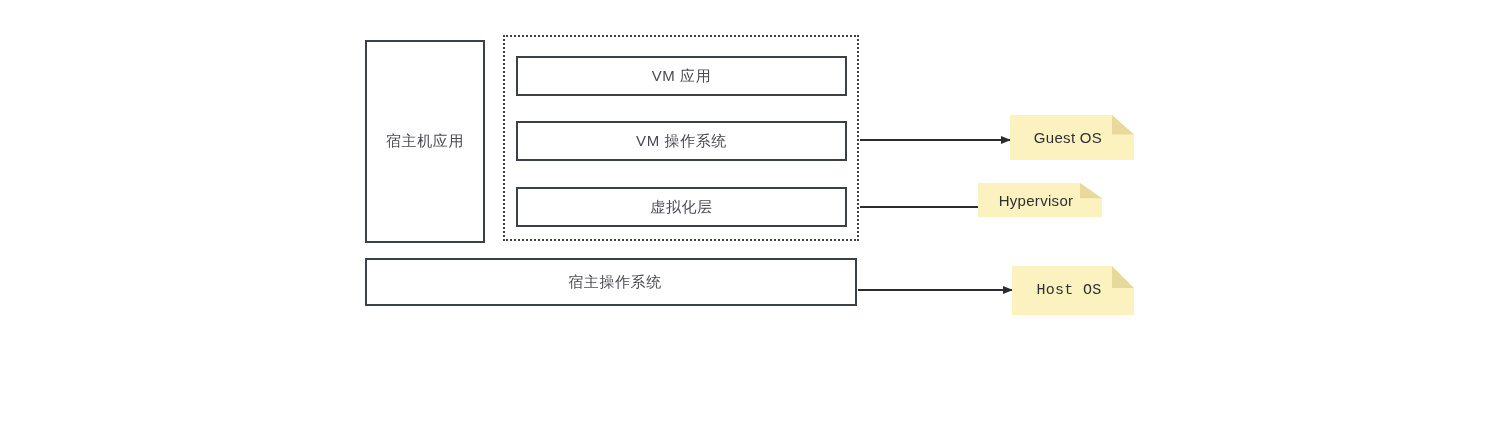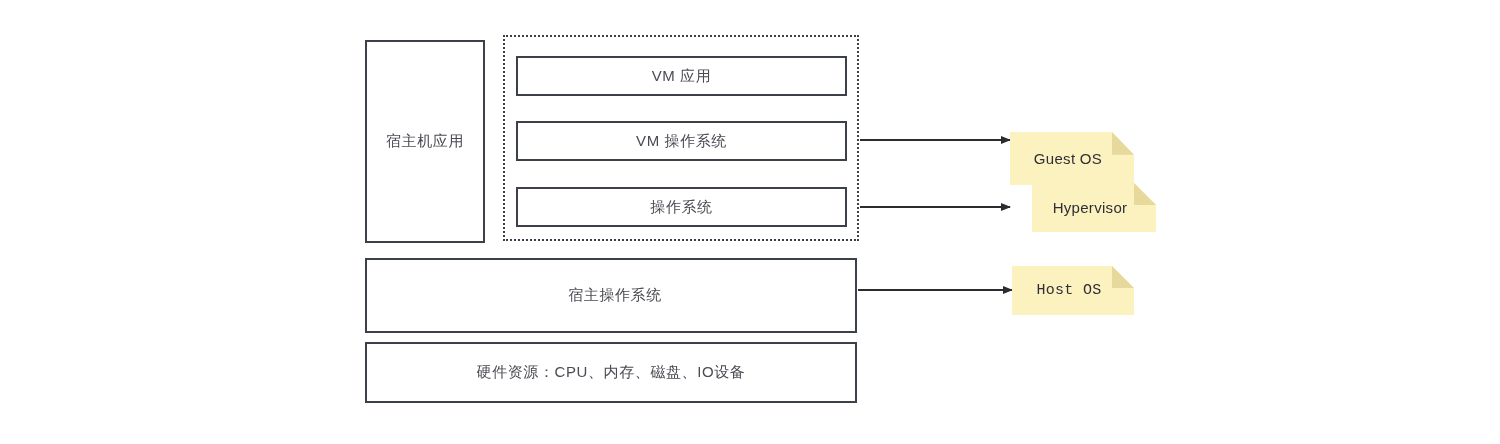--- a/index.html
+++ b/index.html
@@ -85,51 +85,48 @@
 
   <div class="box box-outline" style="left:516px; top:121px; width:331px; height:40px;">
     <span>VM 操作系统</span>
   </div>
 
   <div class="box box-outline" style="left:516px; top:56px; width:331px; height:40px;">
     <span>VM 应用</span>
   </div>
 
   <div class="box box-outline" style="left:516px; top:187px; width:331px; height:40px;">
-    <span>操作系统</span>
+    <span>虚拟化层</span>
   </div>
 
-  <div class="box box-outline" style="left:365px; top:258px; width:492px; height:75px;padding-left:8px;">
+  <div class="box box-outline" style="left:365px; top:258px; width:492px; height:48px;padding-left:8px;">
     <span>宿主操作系统</span>
   </div>
 
-  <div class="box box-outline" style="left:365px; top:342px; width:492px; height:61px;">
-    <span>硬件资源：CPU、内存、磁盘、IO设备</span>
-  </div>
 
   <svg class="arrow-layer" viewBox="0 0 1500 444">
     <defs>
       <marker id="ah" markerWidth="10" markerHeight="8" refX="9" refY="4" orient="auto" markerUnits="userSpaceOnUse">
         <path d="M0,0 L10,4 L0,8 z" fill="#2b2b30"></path>
       </marker>
     </defs>
     <line x1="860" y1="140" x2="1010" y2="140" stroke="#2b2b30" stroke-width="2" marker-end="url(#ah)"></line>
     <line x1="860" y1="207" x2="1010" y2="207" stroke="#2b2b30" stroke-width="2" marker-end="url(#ah)"></line>
     <line x1="858" y1="290" x2="1012" y2="290" stroke="#2b2b30" stroke-width="2" marker-end="url(#ah)"></line>
   </svg>
 
-  <div class="note" style="left:1010px; top:132px; width:124px; height:53px;justify-content:center;">
+  <div class="note" style="left:1010px; top:115px; width:124px; height:45px;justify-content:center;">
     <svg class="note-bg" viewBox="0 0 124 51" preserveAspectRatio="none">
       <path d="M0,0 L102,0 L124,22 L124,51 L0,51 z" fill="#fbf2c0"></path>
       <path d="M102,0 L124,22 L102,22 z" fill="#e6d99b"></path>
     </svg>
     <span class="note-label">Guest OS</span>
   </div>
 
-  <div class="note" style="left:1032px; top:183px; width:124px; height:49px;">
+  <div class="note" style="left:978px; top:183px; width:124px; height:34px;">
     <svg class="note-bg" viewBox="0 0 124 49" preserveAspectRatio="none">
       <path d="M0,0 L102,0 L124,22 L124,49 L0,49 z" fill="#fbf2c0"></path>
       <path d="M102,0 L124,22 L102,22 z" fill="#e6d99b"></path>
     </svg>
     <span class="note-label">Hypervisor</span>
   </div>
 
   <div class="note" style="left:1012px; top:266px; width:122px; height:49px;font-family:Liberation Mono, monospace;">
     <svg class="note-bg" viewBox="0 0 122 49" preserveAspectRatio="none">
       <path d="M0,0 L100,0 L122,22 L122,49 L0,49 z" fill="#fbf2c0"></path>

